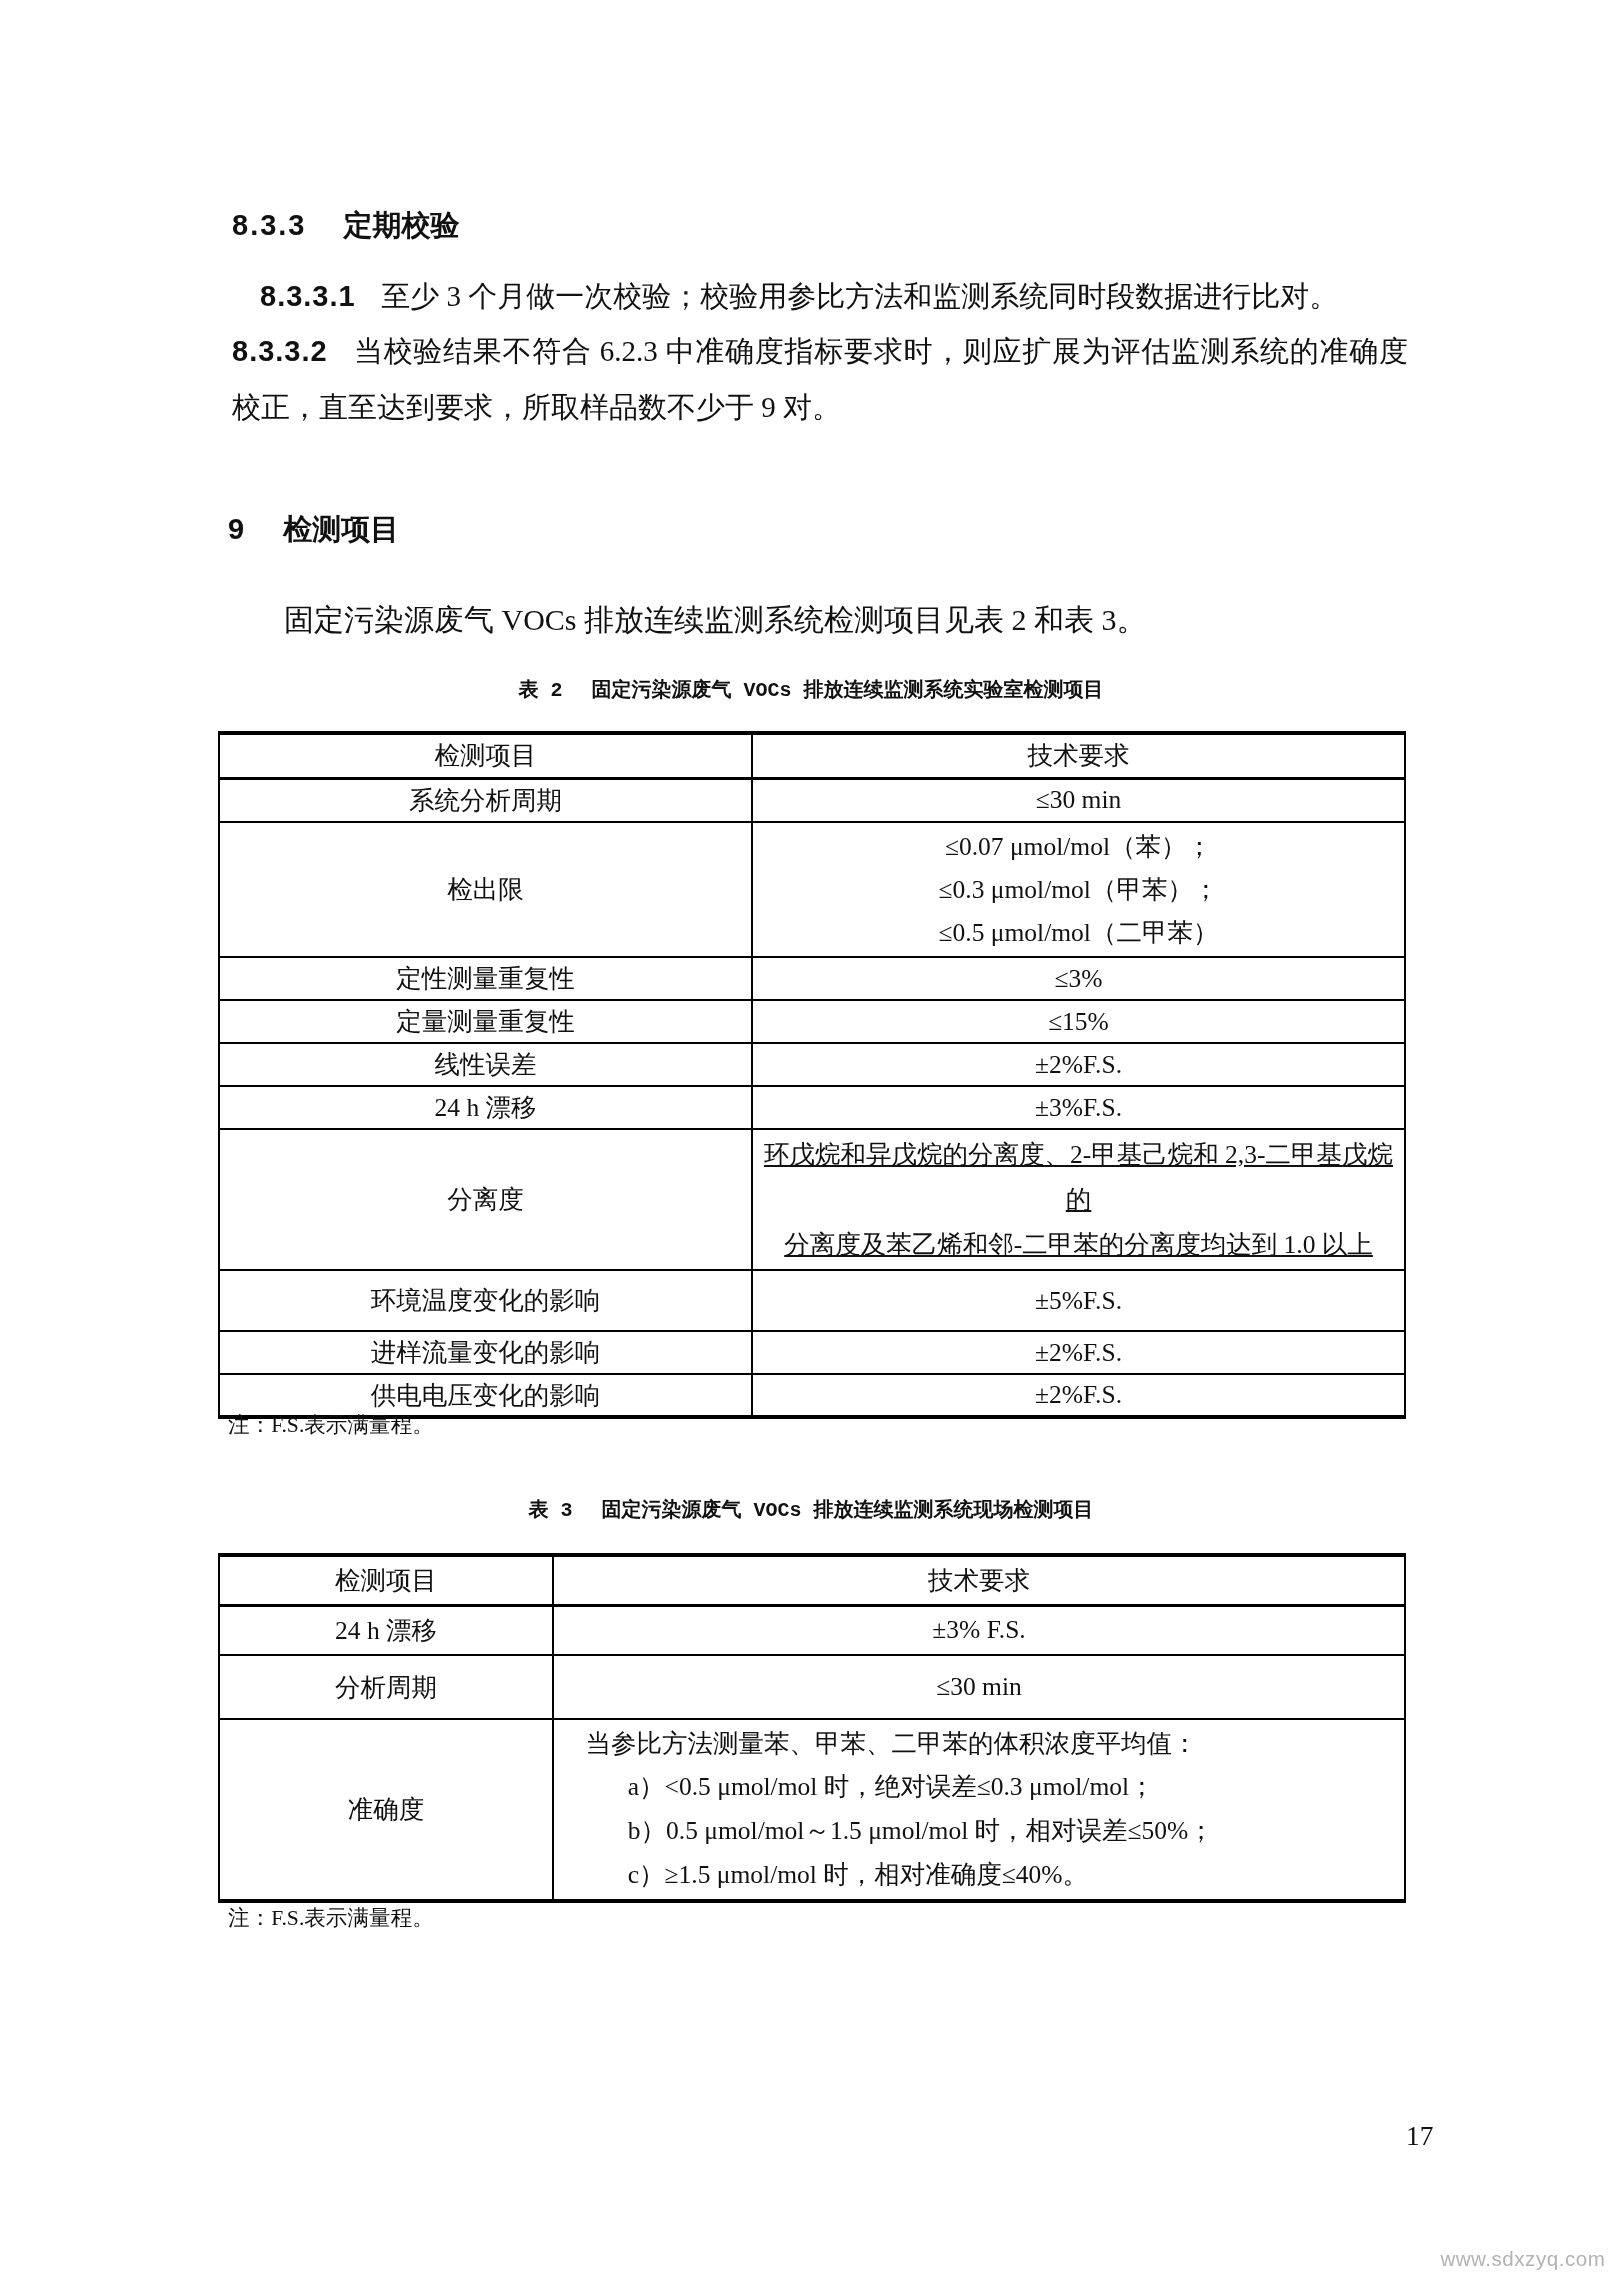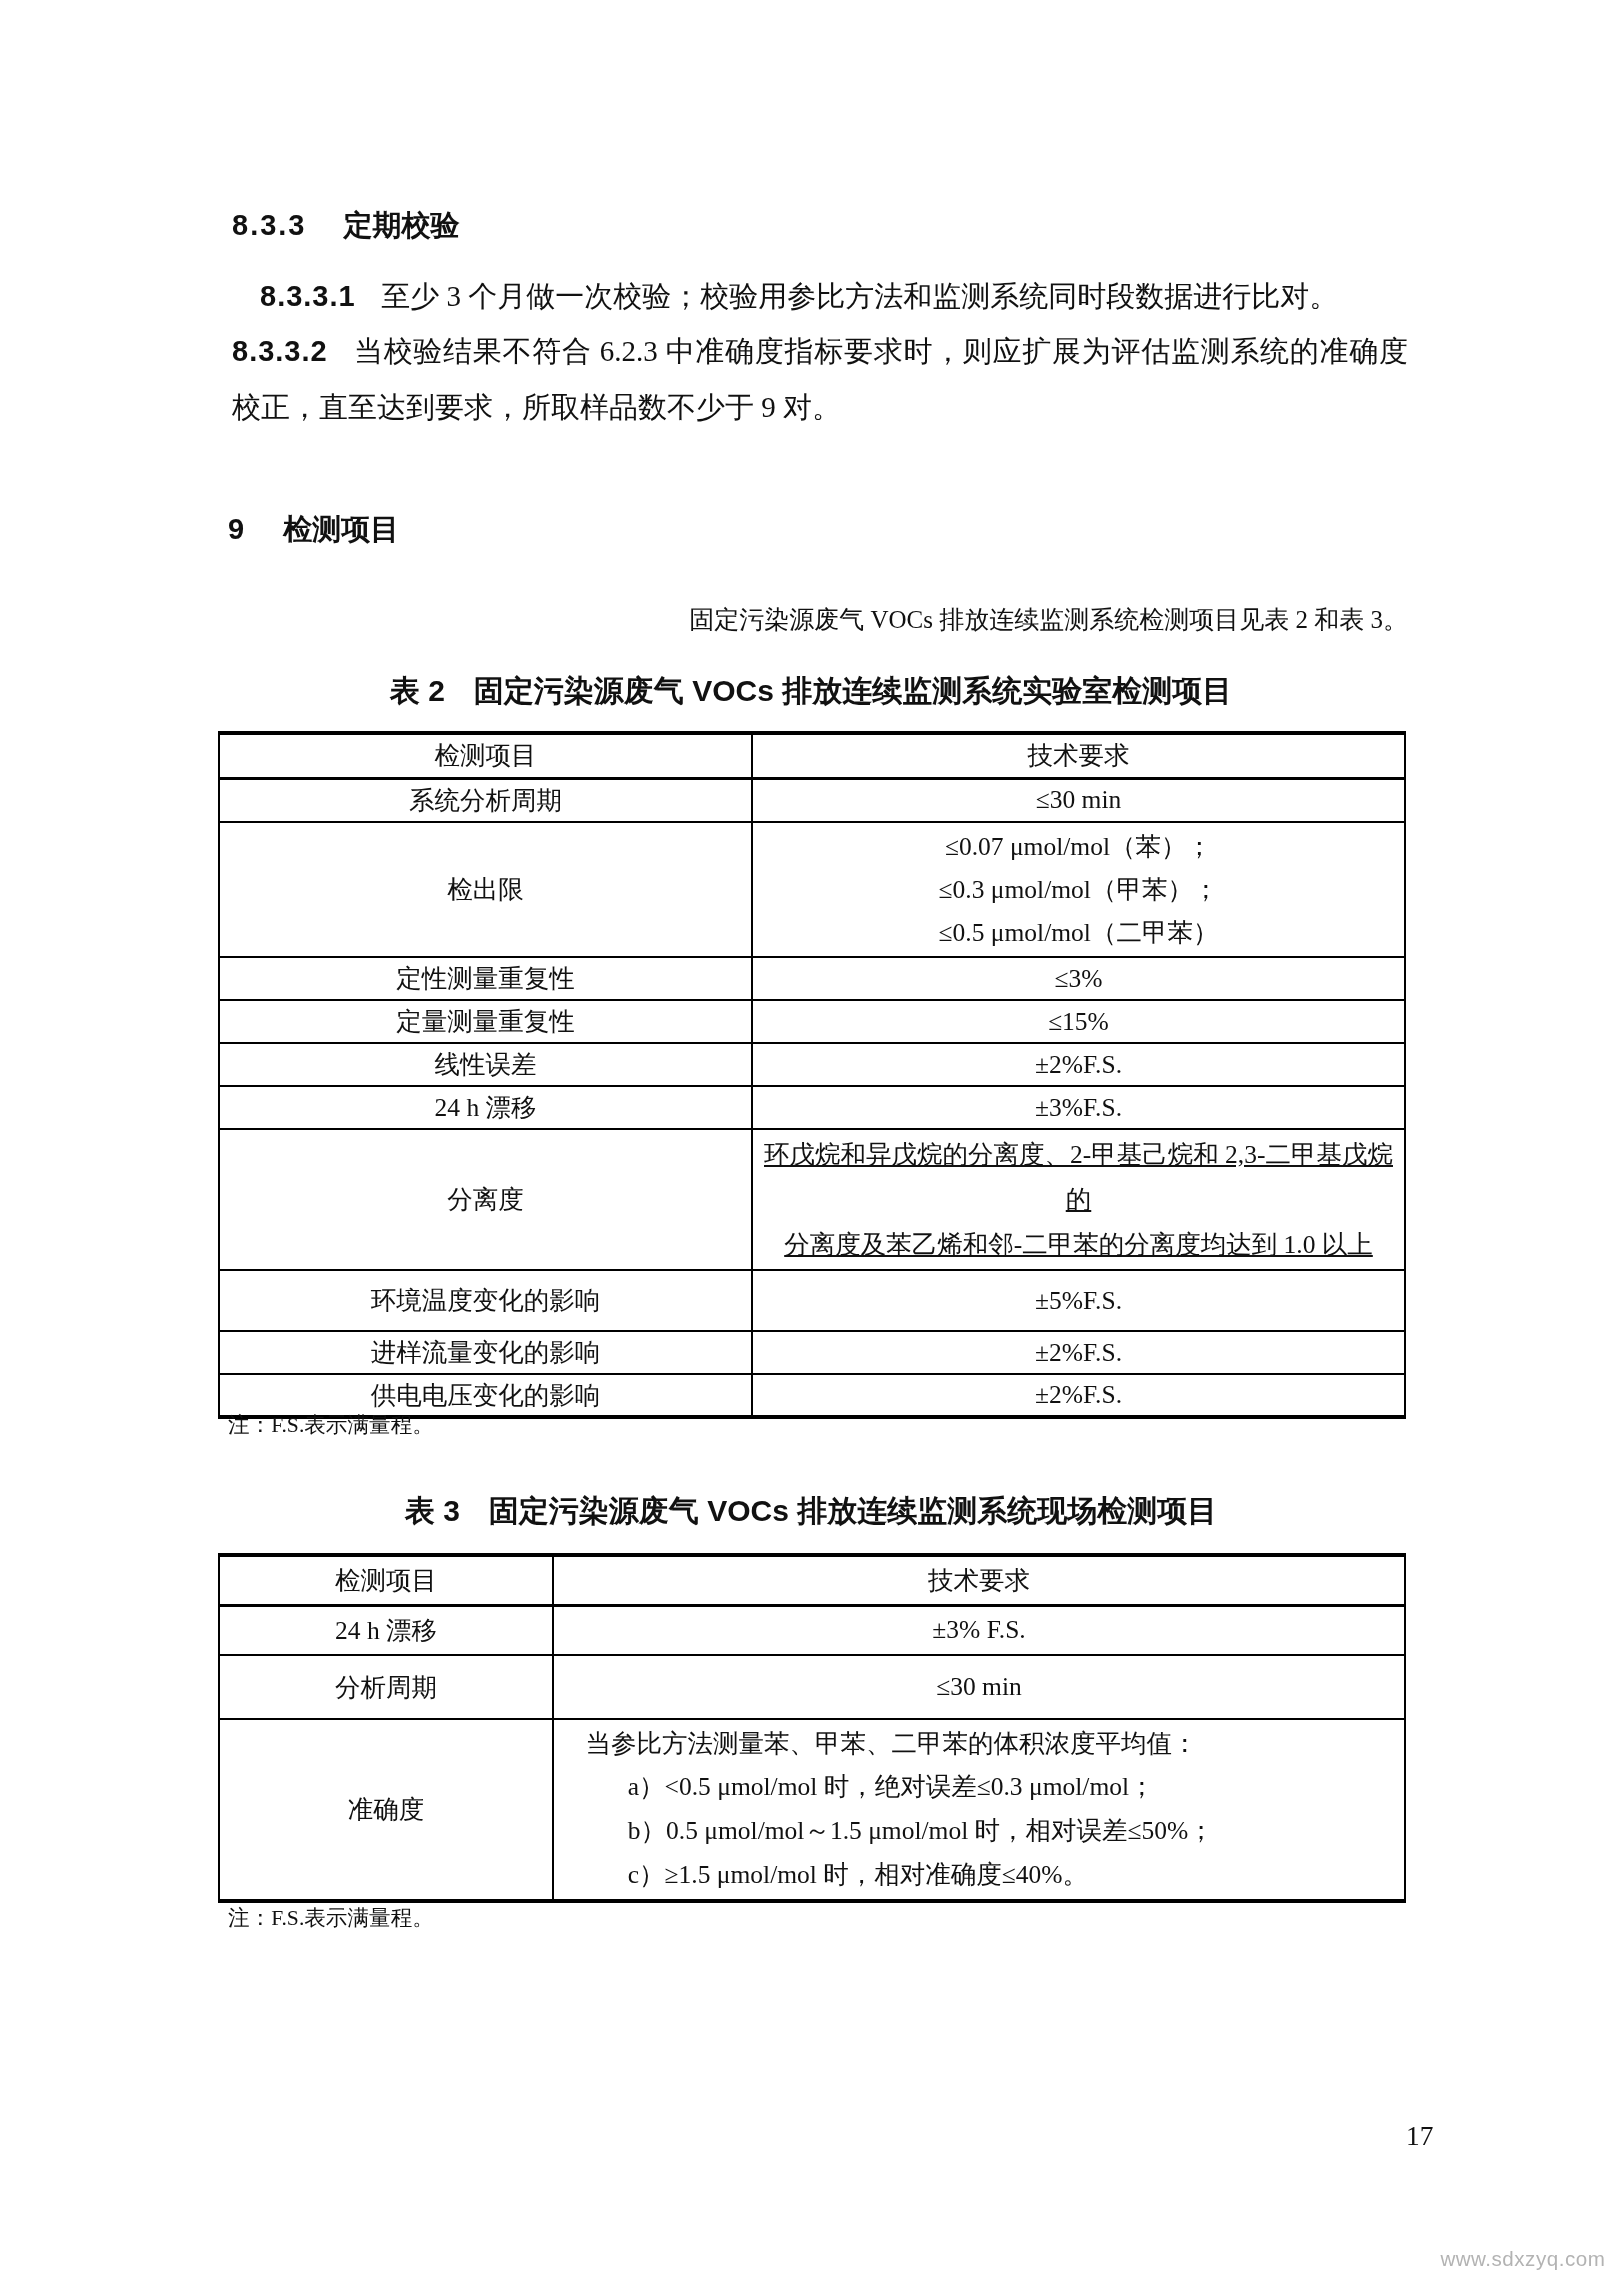--- a/index.html
+++ b/index.html
@@ -18,26 +18,26 @@
     font-family:"Liberation Sans","DejaVu Sans",sans-serif;
     font-weight:bold;font-size:29px;line-height:35px;white-space:nowrap;
   }
   .clause-head .num{letter-spacing:2px;margin-right:37px;}
   
   .body-par{font-size:29px;line-height:56px;text-align:justify;}
   .par-num{
     font-family:"Liberation Sans","DejaVu Sans",sans-serif;
     font-weight:bold;letter-spacing:1px;margin-right:25.5px;
   }
-  .lead-par{font-size:25px;line-height:39px;text-indent:52px;text-align:right;}
+  .lead-par{font-size:30px;line-height:39px;text-indent:52px;}
   
   .tbl-caption{
     width:1186px;text-align:center;
-    font-family:Liberation Sans, sans-serif;
-    font-weight:bold;font-size:30px;line-height:33px;white-space:nowrap;
+    font-family:Liberation Mono, monospace;
+    font-weight:bold;font-size:20px;line-height:33px;white-space:nowrap;
   }
   .tbl-caption .cap-label{margin-right:29px;}
   
   table.spec{
     border-collapse:collapse;table-layout:fixed;
     width:1186px;
     border-left:2.5px solid #000;border-right:2.5px solid #000;
     border-top:4.9px solid #000;border-bottom:4.9px solid #000;
     font-size:25.5px;color:#111;
   }

